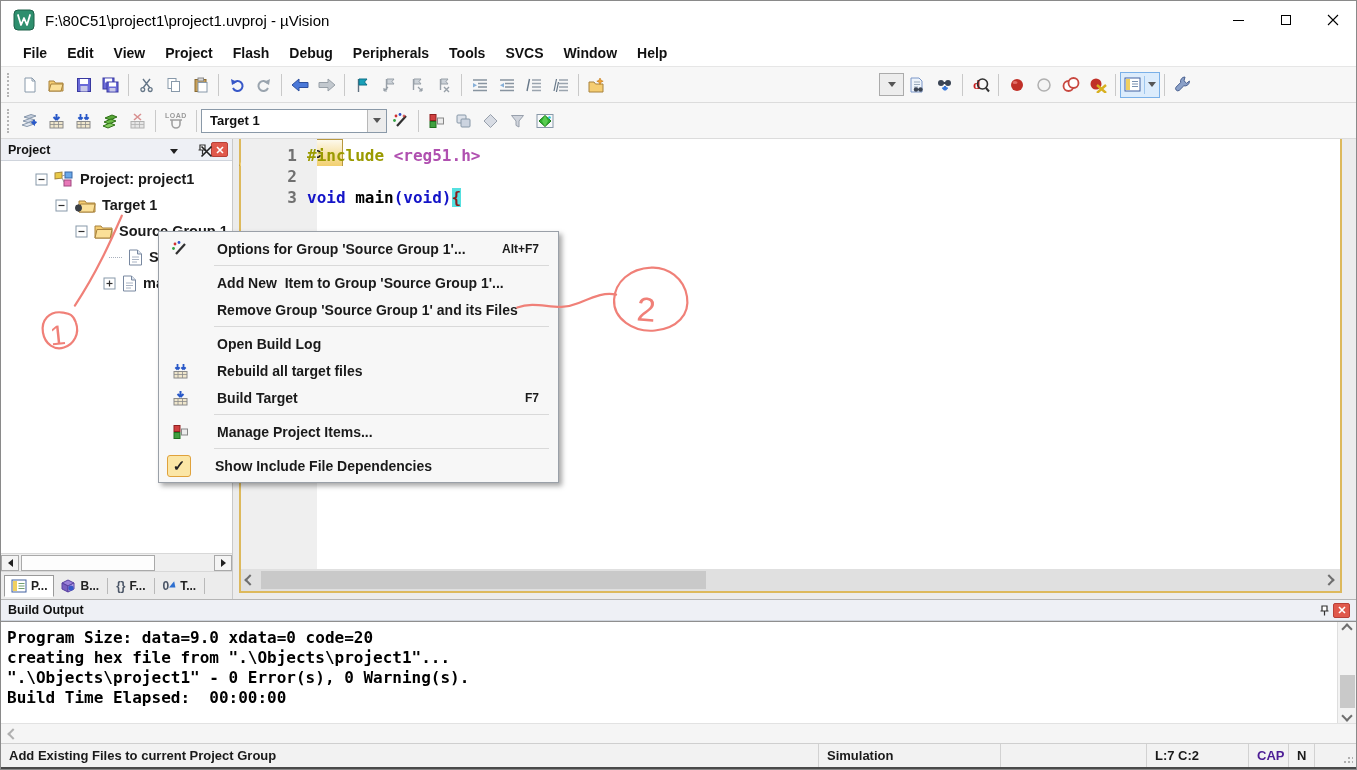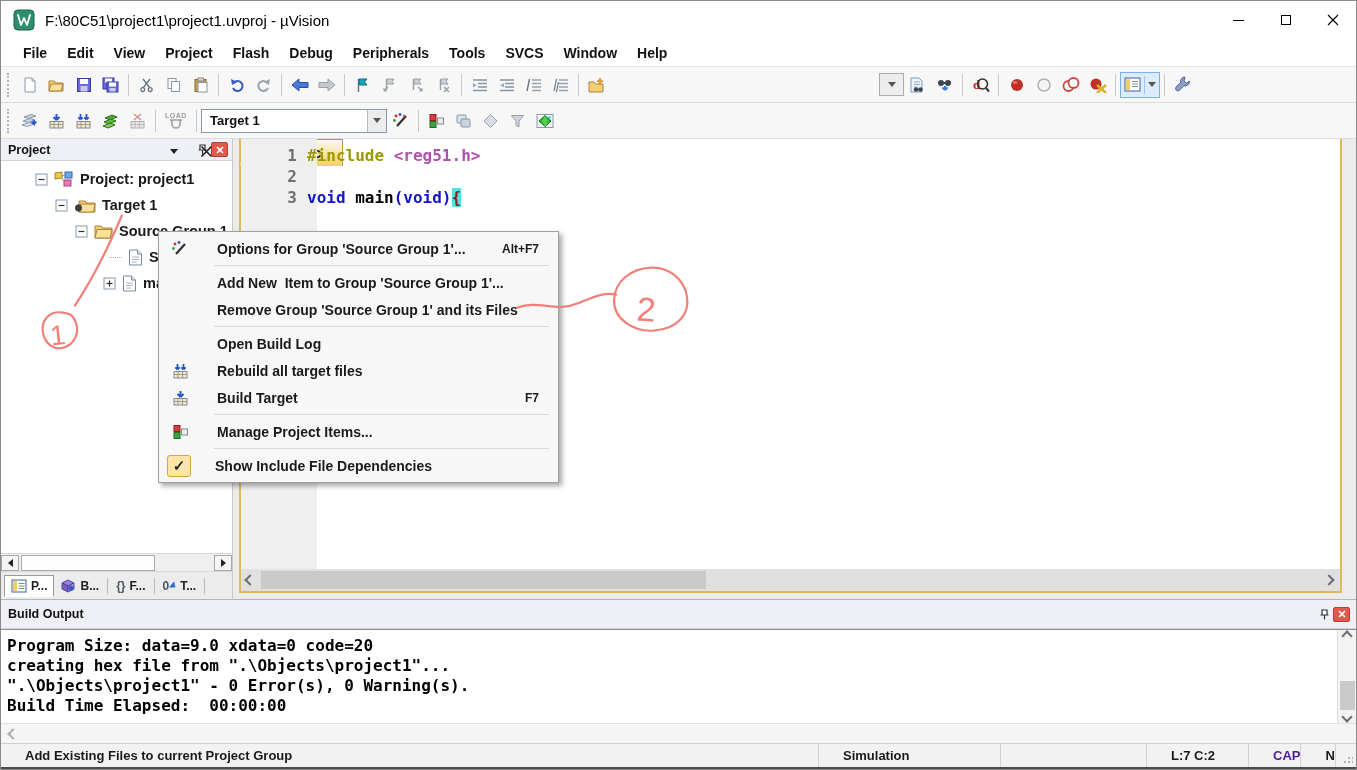--- a/index.html
+++ b/index.html
@@ -106,37 +106,37 @@
   .cm-ico { width:26px; flex:0 0 26px; display:flex; align-items:center; justify-content:center; }
   .cm-check { width:24px; height:22px; flex:0 0 24px; background:#fbe6a6; border:1px solid #e0a23c; border-radius:3px;
               display:flex; align-items:center; justify-content:center; font-size:15px; font-weight:700; color:#222; }
   .cm-label { margin-left:24px; font-size:14px; font-weight:600; color:#1a1a1a; white-space:pre; flex:1; }
   .cm-shortcut { font-size:12px; font-weight:600; color:#1a1a1a; padding-right:16px; }
   .cm-item.hl { background:linear-gradient(#fcecb0,#f7d173); border:1px solid #e1a23e; border-radius:3px; height:27px; }
   .cm-sep { height:1px; background:#d9d9d9; margin:3px 8px 3px 54px; }
 
   
   .build { flex:0 0 144px; display:flex; flex-direction:column; background:#fff; }
-  .build-header { height:30px; background:#eef0f5; border-top:1px solid #b5b5b5; border-bottom:1px solid #cfd4dc;
+  .build-header { height:22px; background:#eef0f5; border-top:1px solid #b5b5b5; border-bottom:1px solid #cfd4dc;
                   display:flex; align-items:center; padding:0 6px 0 7px; }
   .build-body { flex:1; position:relative; border-top:1px solid #8f8f8f; background:#fff; }
   .bo-lines { padding:6px 2px 0 6px; font-family:"DejaVu Sans Mono", monospace; font-size:16px; font-weight:700; color:#000; }
   .bo-line { height:20px; white-space:pre; }
   .vscroll { position:absolute; right:0; top:0; bottom:0; width:19px; background:#f3f3f3; border-left:1px solid #dedede;
              display:flex; flex-direction:column; align-items:center; }
   .vs-btn { height:18px; display:flex; align-items:center; }
   .vthumb { width:15px; height:42px; background:#c9c9c9; margin-top:38px; }
   .vs-bottom { margin-top:auto; }
   .build-hscroll { height:20px; background:#f5f5f5; border-top:1px solid #e2e2e2; display:flex; align-items:center; padding-left:8px; }
   .chev-lt { width:8px; height:8px; border-left:2px solid #b0b0b0; border-bottom:2px solid #b0b0b0; transform:rotate(45deg); }
 
   
   .statusbar { flex:1; min-height:26px; background:#f2f2f2; border-top:1px solid #cfcfcf; display:flex; align-items:stretch;
                font-size:13px; font-weight:600; color:#1a1a1a; position:relative; border-bottom:2px solid #4a4a4a; }
-  .sb-seg { display:flex; align-items:center; padding-left:24px; border-right:1px solid #d2d2d2; }
+  .sb-seg { display:flex; align-items:center; padding-left:8px; border-right:1px solid #d2d2d2; }
   .sb-msg { flex:0 0 818px; }
   .sb-mode { flex:0 0 182px; }
   .sb-empty { flex:0 0 146px; }
   .sb-pos { flex:0 0 102px; }
   .sb-cap { flex:0 0 40px; color:#4c1d95; }
   .sb-n { flex:0 0 26px; }
   .sb-fill { flex:1; border-right:none; }
   .sb-grip { position:absolute; right:3px; bottom:3px; width:10px; height:10px;
              background:radial-gradient(circle at 2px 8px,#b0b0b0 1px,transparent 1.4px),
                         radial-gradient(circle at 6px 8px,#b0b0b0 1px,transparent 1.4px),

